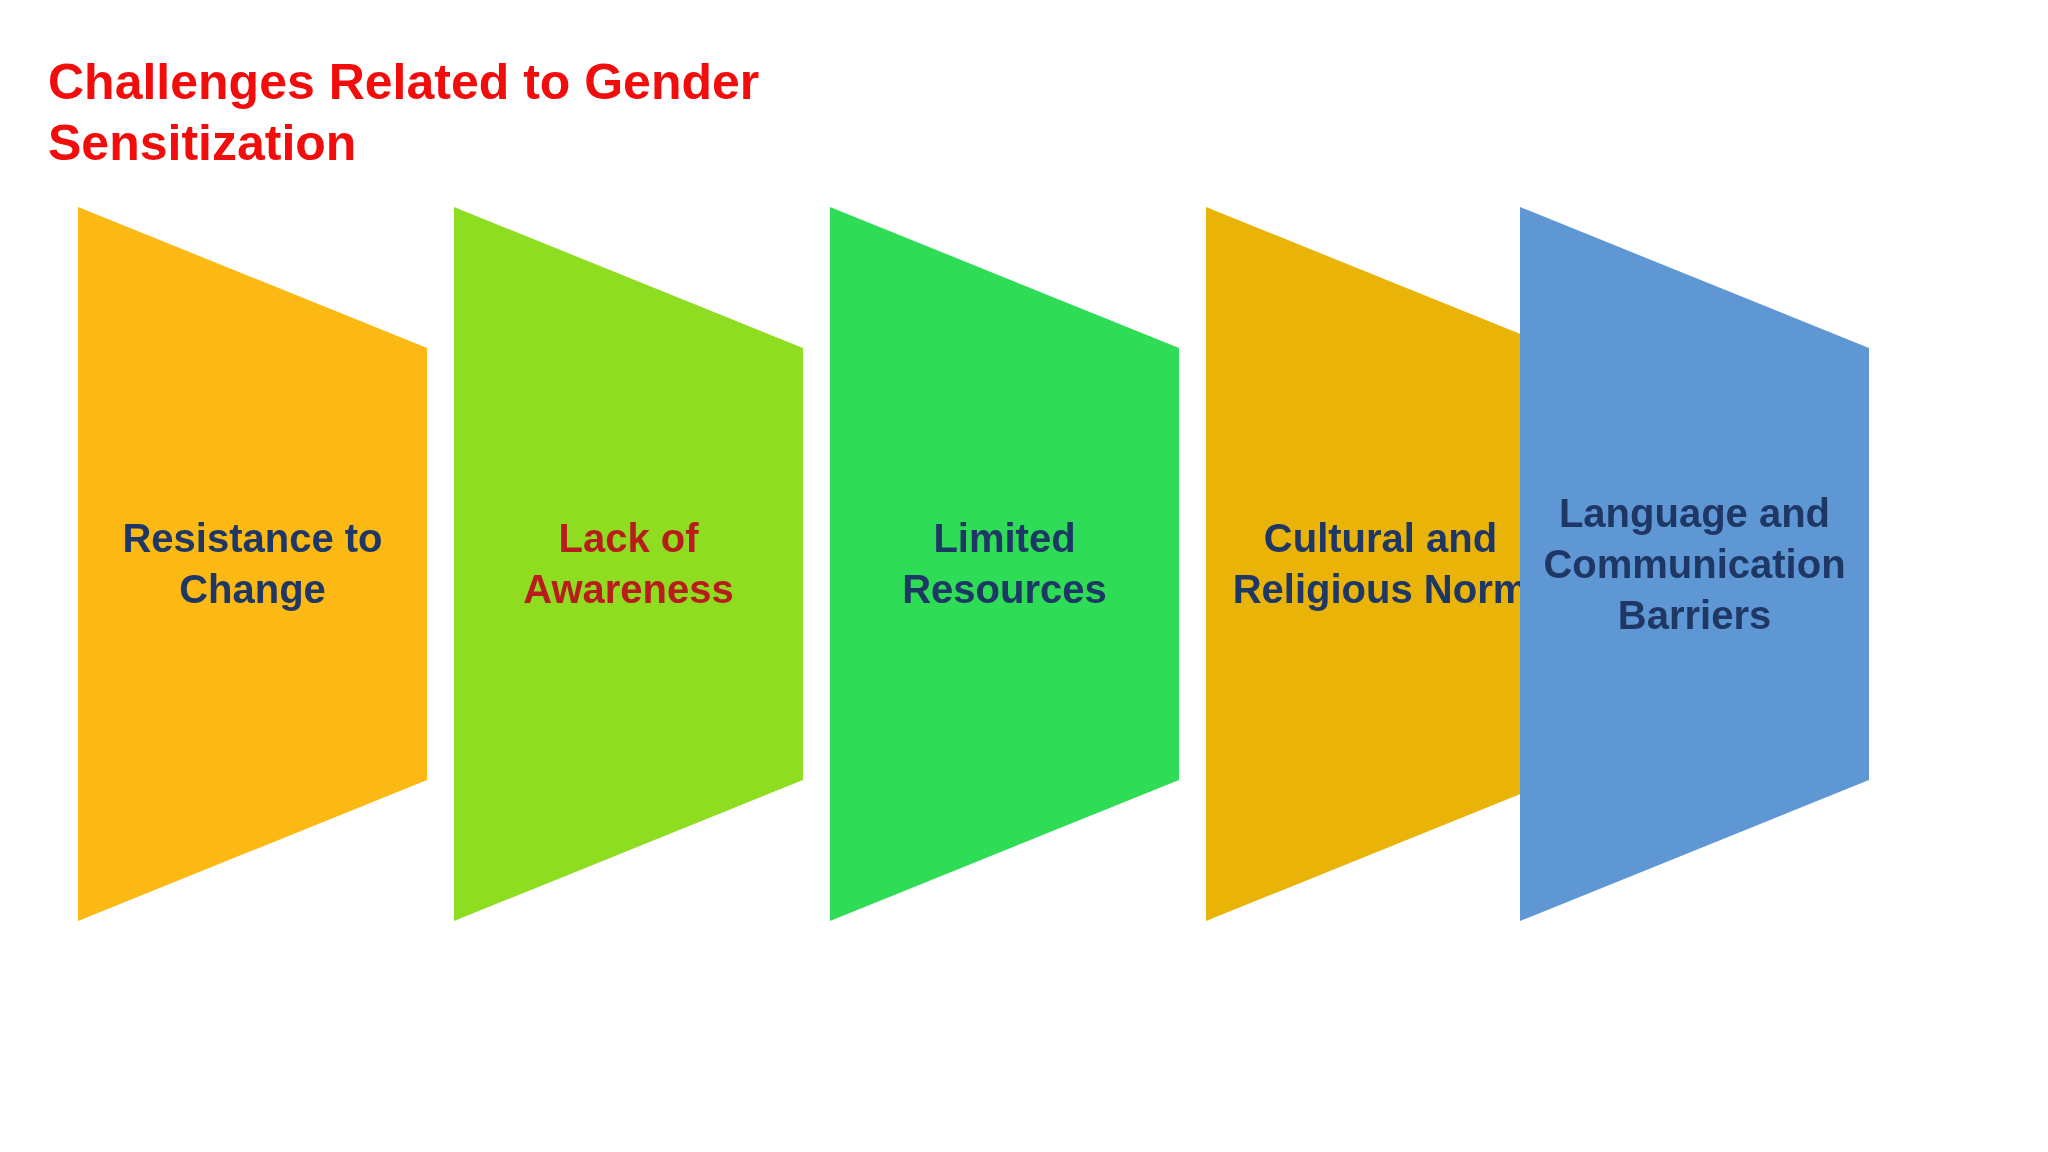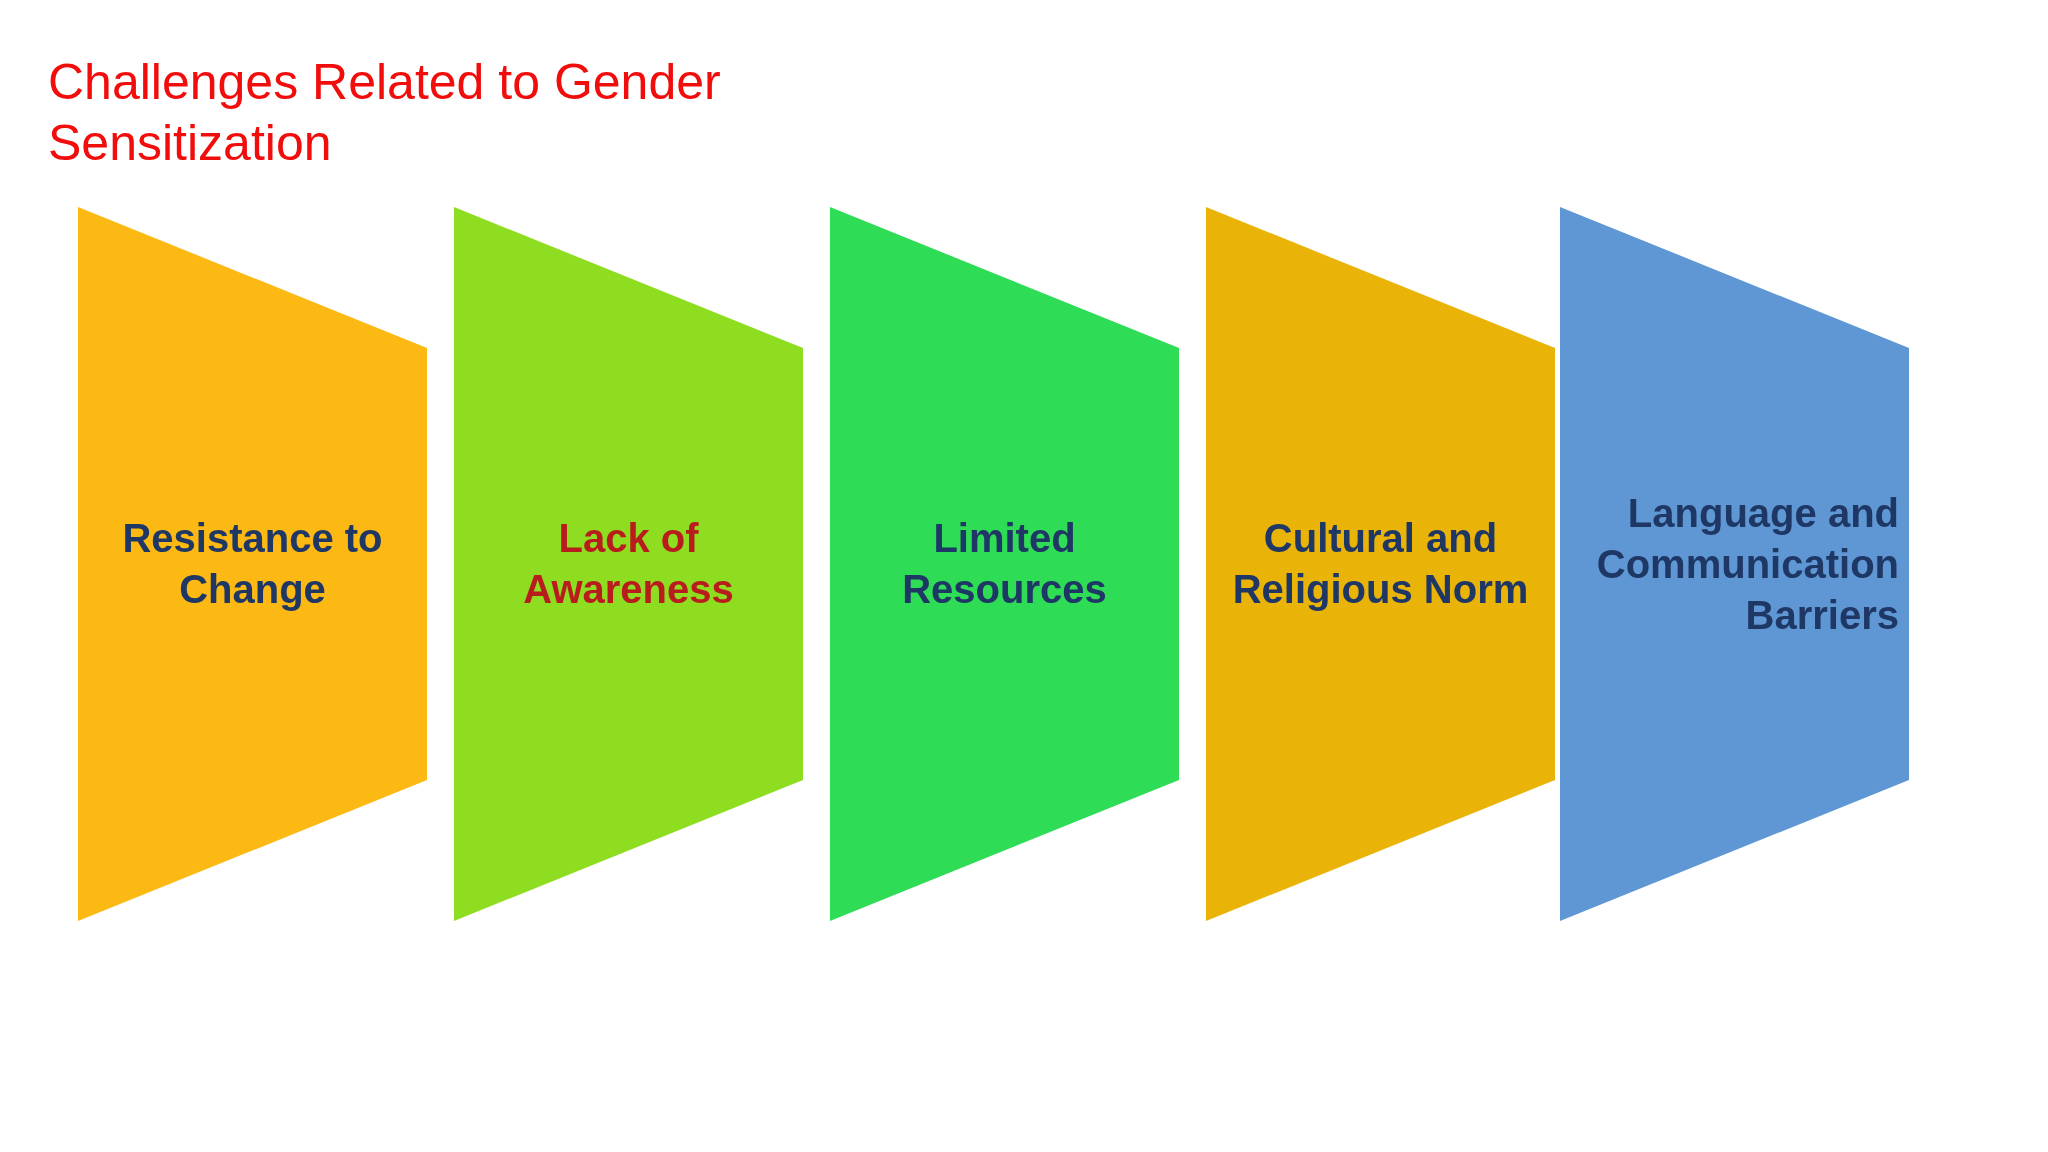--- a/index.html
+++ b/index.html
@@ -16,21 +16,21 @@
     font-family: "Liberation Sans", sans-serif;
   }
   .slide-title {
     position: absolute;
     left: 48px;
     top: 52px;
     width: 820px;
     margin: 0;
     font-size: 50px;
     line-height: 61px;
-    font-weight: 400;
+    font-weight: 700;
     letter-spacing: 0px;
   }
   .chevron {
     position: absolute;
     top: 207px;
     width: 349px;
     height: 714px;
     clip-path: polygon(0% 0%, 100% 19.75%, 100% 80.25%, 0% 100%);
     display: flex;
     align-items: center;
@@ -41,21 +41,21 @@
   }
   .chevron .label {
     font-size: 40px;
     line-height: 51px;
     font-weight: 700;
   }
   #shape-1 { left: 78px; }
   #shape-2 { left: 454px; }
   #shape-3 { left: 830px; }
   #shape-4 { left: 1206px; }
-  #shape-5 { left: 1560px; text-align: right; }
+  #shape-5 { left: 1520px; }
 </style>
 </head>
 <body>
 
 <div id="canvas">
 
   <h1 class="slide-title" style="color: rgb(242, 13, 13);">Challenges Related to Gender Sensitization</h1>
 
   <div class="chevron" id="shape-1" style="background-color: rgb(252, 184, 19);">
     <span class="label" style="color: rgb(30, 55, 101);">Resistance to Change</span>

